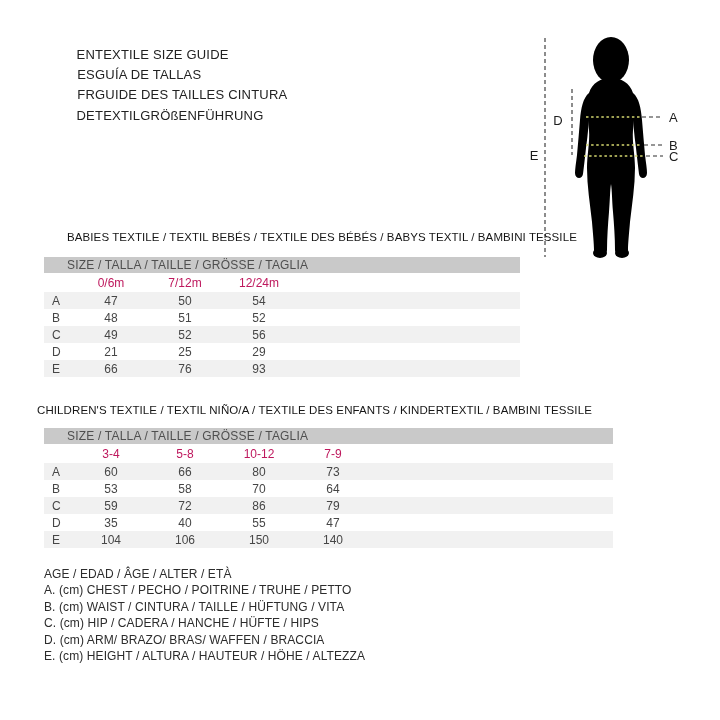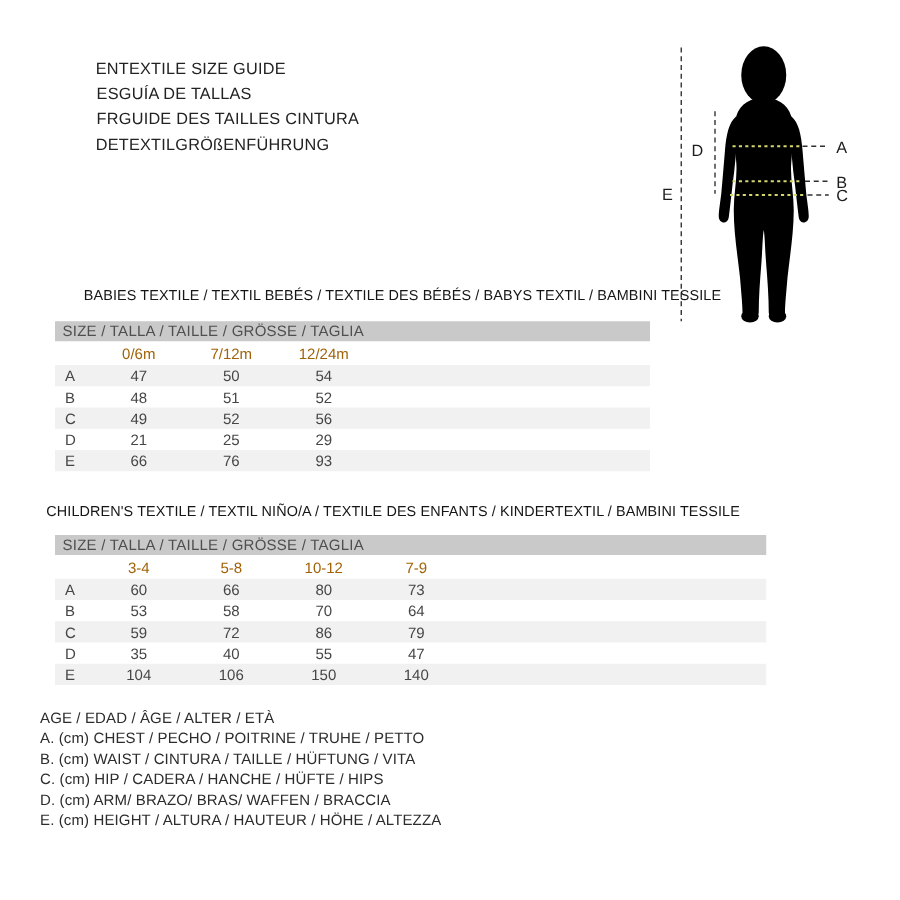--- a/index.html
+++ b/index.html
@@ -23,32 +23,32 @@
   .babies-heading { left: 47px; top: 231px; padding-left: 20px; }
   .children-heading { left: 37px; top: 404px; }
 
   
   .size-table { background: #fff; }
   .babies-table { left: 44px; top: 257px; width: 476px; }
   .children-table { left: 44px; top: 428px; width: 569px; }
   .size-bar {
     height: 16px; line-height: 16px;
     background: var(--table-header-bg, #c9c9c9);
-    color: #4f4f4f; font-size: 12px; padding-left: 6px;
+    color: #4f4f4f; font-size: 12px; padding-left: 23px;
     letter-spacing: 0.2px;
   }
   .t-row { display: flex; align-items: center; font-size: 12px; }
-  .col-row { height: 19px; color: #a16207; }
+  .col-row { height: 19px; color: #be185d; }
   .data-row { height: 17px; color: #464646; }
   .data-row.alt { background: var(--row-alt-bg, #f1f1f1); }
   .cell-label { width: 30px; padding-left: 8px; }
   .cell { width: 74px; text-align: center; }
 
   
-  .legend { left: 32px; top: 566px; }
+  .legend { left: 44px; top: 566px; }
   .legend-line { font-size: 12px; line-height: 16.4px; color: #2c2c2c; letter-spacing: 0.1px; white-space: nowrap; }
 
   
   .figure-wrap { left: 520px; top: 28px; width: 175px; height: 237px; }
   .figure-wrap svg { width: 100%; height: 100%; display: block; }
   .dash-line { stroke: #2f2f2f; stroke-width: 1.1; stroke-dasharray: 4 3; fill: none; }
   .dot-line { stroke: var(--accent-dots, #d3d66f); stroke-width: 1.6; stroke-dasharray: 2.5 2.6; fill: none; }
   .silhouette { fill: var(--silhouette, #000); stroke: none; }
   .fig-label { font-size: 13px; fill: #1d1d1d; font-family: "Liberation Sans", sans-serif; }
 </style>

